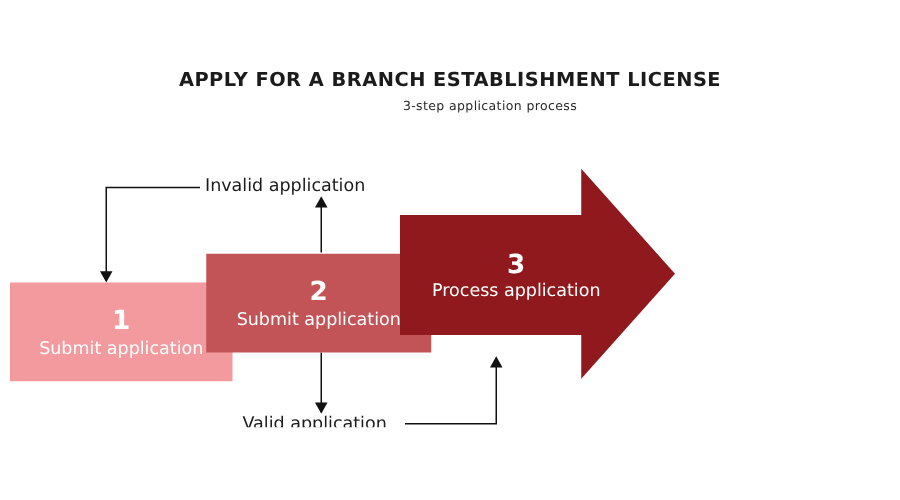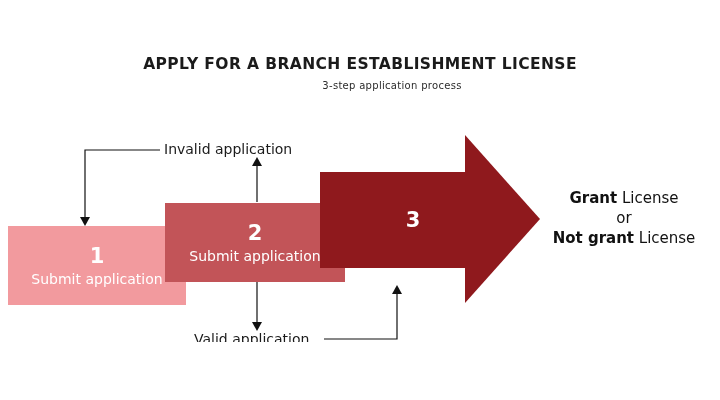--- a/index.html
+++ b/index.html
@@ -77,24 +77,20 @@
 
   <div class="step-box box2" style="background-color: rgb(194, 84, 88);">
     <div class="step-num">2</div>
     <div class="step-label">Submit application</div>
   </div>
 
   <div class="arrow-body" style="background-color: rgb(143, 25, 29);"></div>
   <div class="arrow-head" style="border-left-color: rgb(143, 25, 29);"></div>
   <div class="arrow-text">
     <div class="step-num">3</div>
+    <div class="step-label">Process application</div>
   </div>
 
   <div class="annot valid-label">Valid application</div>
   <div class="annot invalid-label">Invalid application</div>
 
-  <div class="outcome">
-    <div><b>Grant</b><span> License</span></div>
-    <div>or</div>
-    <div><b>Not grant</b><span> License</span></div>
-  </div>
 
 </div>
 
 </body></html>

